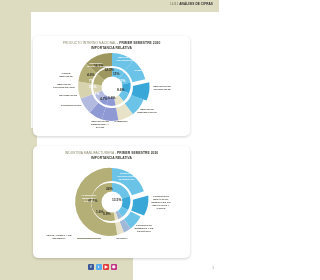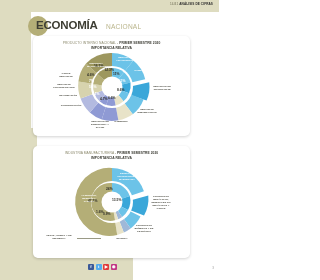--- a/index.html
+++ b/index.html
@@ -70,25 +70,20 @@
   <div class="beige-top"></div>
   <div class="beige-left"></div>
   <div class="beige-mid"></div>
   <div class="beige-bottom"></div>
 
   <div class="kicker">
     <span>14/41</span>
     <b>ANÁLISIS DE CIFRAS</b>
   </div>
 
-  <div class="banner">
-    <div class="badge"></div>
-    <div class="banner-title">ECONOMÍA</div>
-    <div class="banner-sub">NACIONAL</div>
-  </div>
 
   <div class="card" id="card1">
     <div class="ct" id="ct1">
       <span>PRODUCTO INTERNO NACIONAL - </span><b>PRIMER SEMESTRE 2020</b><br>
       <b>IMPORTANCIA RELATIVA</b>
     </div>
 
     <div class="donut" id="d1">
       <svg width="74" height="74" viewBox="0 0 74 74">
 

